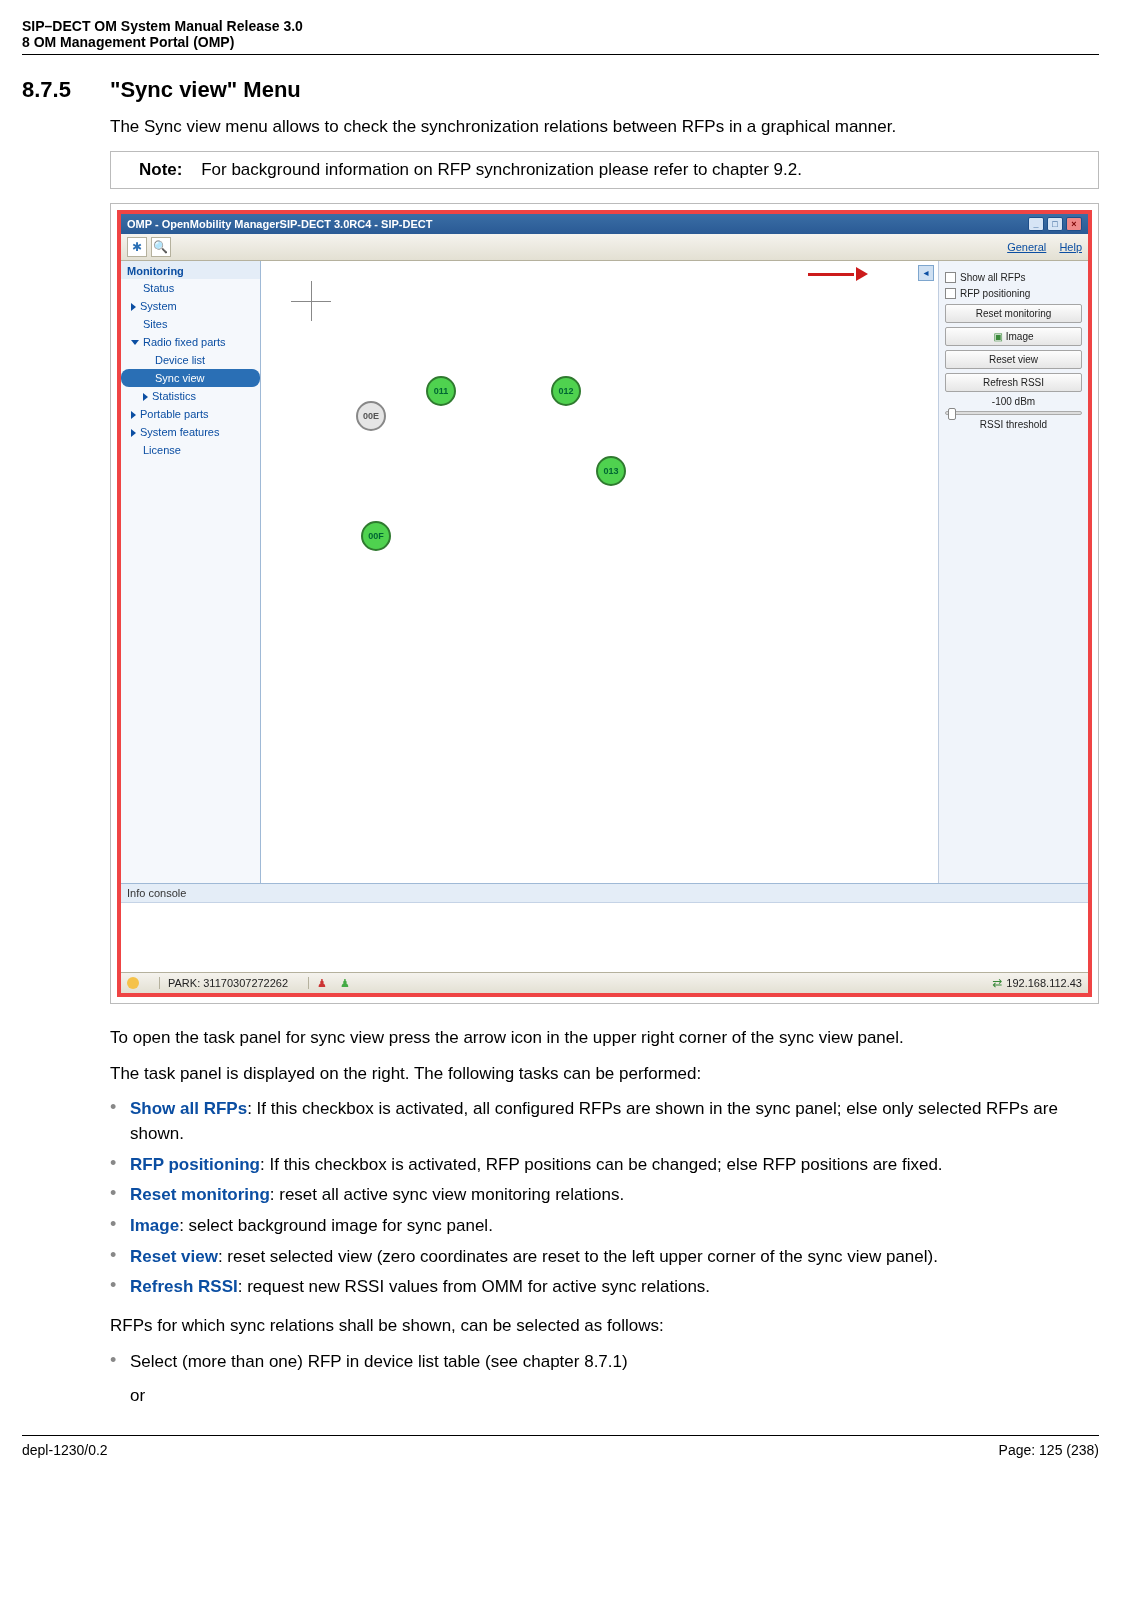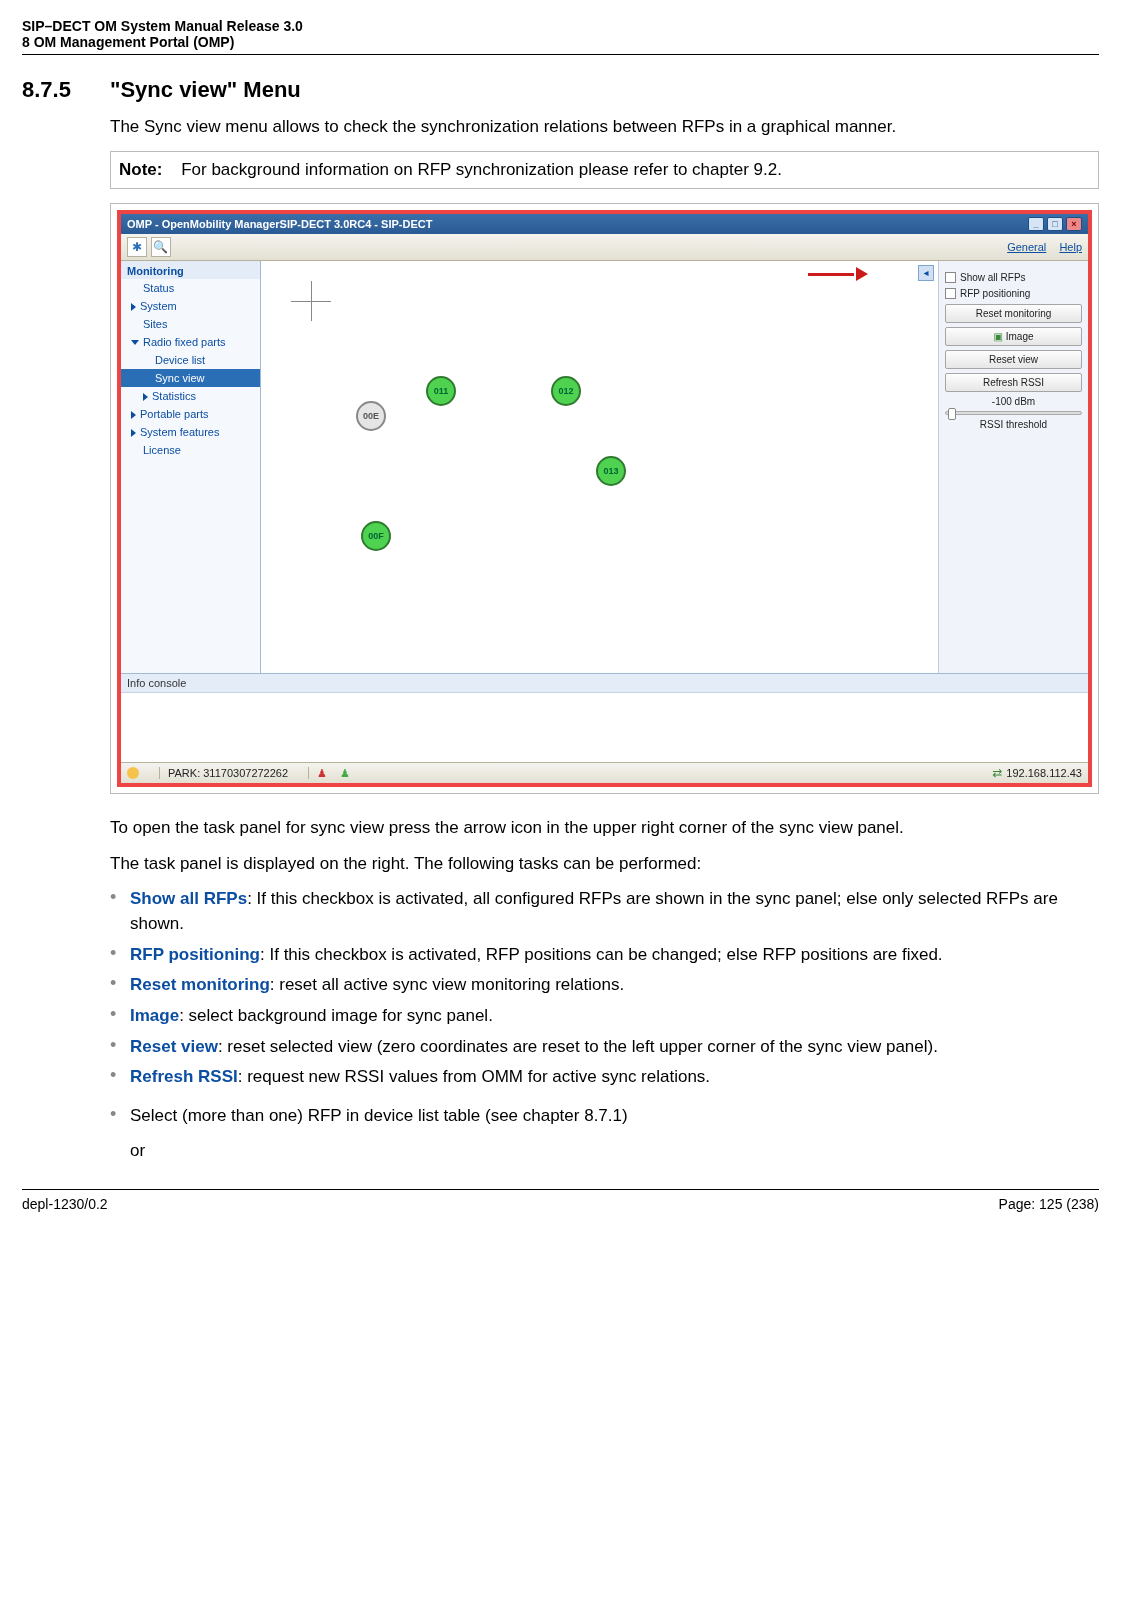--- a/index.html
+++ b/index.html
@@ -22,21 +22,21 @@
     margin-bottom: 22px;
     flex-direction: column;
   }
   .content { padding: 0 0 0 88px; }
   .section-row { display: flex; align-items: baseline; margin-bottom: 12px; }
   .section-num { width: 88px; margin-left: -88px; font-size: 22px; font-weight: bold; }
   .section-title { font-size: 22px; font-weight: bold; }
   .para { margin-bottom: 12px; line-height: 1.4; font-size: 17px; }
   .notebox {
     border: 1px solid #bbb;
-    padding: 8px 8px;
+    padding: 8px 28px;
     margin-bottom: 14px;
     font-size: 17px;
   }
   .notebox b { margin-right: 14px; }
   .screenshot-border {
     border: 1px solid #bbb;
     padding: 6px;
     margin-bottom: 22px;
   }
   
@@ -79,33 +79,33 @@
   .toolbar1-left { display: flex; gap: 4px; }
   .iconbtn {
     width: 20px; height: 20px;
     border: 1px solid #b5b19d;
     background: #fff;
     display: flex; align-items: center; justify-content: center;
     font-size: 12px;
     color: #2a6fb5;
   }
   .toolbar1-right a { color: #0b4ea2; text-decoration: underline; margin-left: 10px; cursor:pointer;}
-  .appbody { display: flex; height: 412px; background:#fff;}
+  .appbody { display: flex; height: 622px; background:#fff;}
   .sidebar {
     width: 140px;
     border-right: 1px solid #9fb9d6;
     background: #f5f8fc;
     overflow:hidden;
   }
   .side-head { color: #0b4ea2; font-weight: bold; padding: 4px 6px 2px 6px; background:#e4edf7;}
   .side-item { padding: 3px 6px 3px 18px; color: #0b4ea2; position:relative;}
   .side-item.l1 { padding-left: 10px; }
   .side-item.l2 { padding-left: 22px; }
   .side-item.l3 { padding-left: 34px; }
-  .side-item.sel { background: #2a6fb5; color: #fff; }
+  .side-item.sel { background: #2a6fb5; color: #fff; border-radius: 8px; }
   .side-item .tri {
     display:inline-block; width:0;height:0;
     border-top:4px solid transparent; border-bottom:4px solid transparent;
     border-left:5px solid #0b4ea2;
     margin-right:4px; vertical-align:middle;
   }
   .side-item .tri.down {
     border-left:4px solid transparent; border-right:4px solid transparent;
     border-top:5px solid #0b4ea2; border-bottom:none;
   }
@@ -329,20 +329,21 @@
       <div class="li">
         <div class="bullet">•</div>
         <div class="txt"><span class="term">Reset view</span><span>: reset selected view (zero coordinates are reset to the left upper corner of the sync view panel).</span></div>
       </div>
       <div class="li">
         <div class="bullet">•</div>
         <div class="txt"><span class="term">Refresh RSSI</span><span>: request new RSSI values from OMM for active sync relations.</span></div>
       </div>
     </div>
 
+  <p class="para">RFPs for which sync relations shall be shown, can be selected as follows:</p>
   <div class="ul" id="sub-list">
       <div class="li">
         <div class="bullet">•</div>
         <div class="txt">
           <div>Select (more than one) RFP in device list table (see chapter 8.7.1)</div>
           <div style="margin-top: 10px;">or</div>
         </div>
       </div>
     </div>
 

